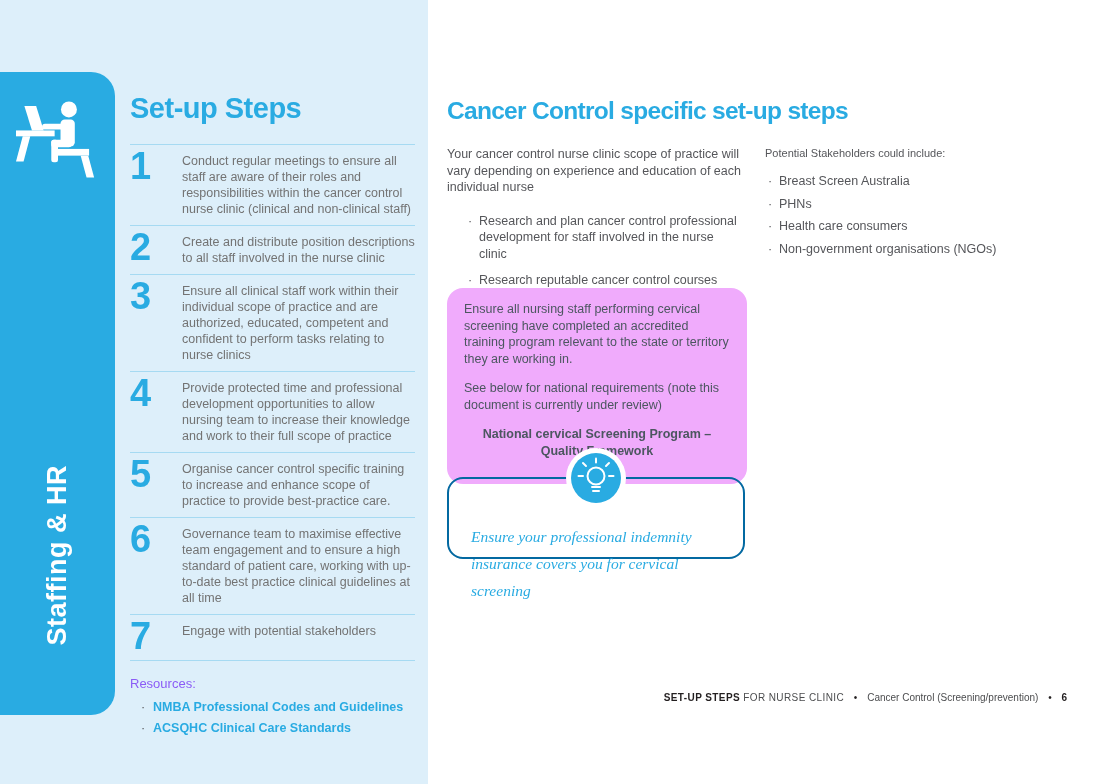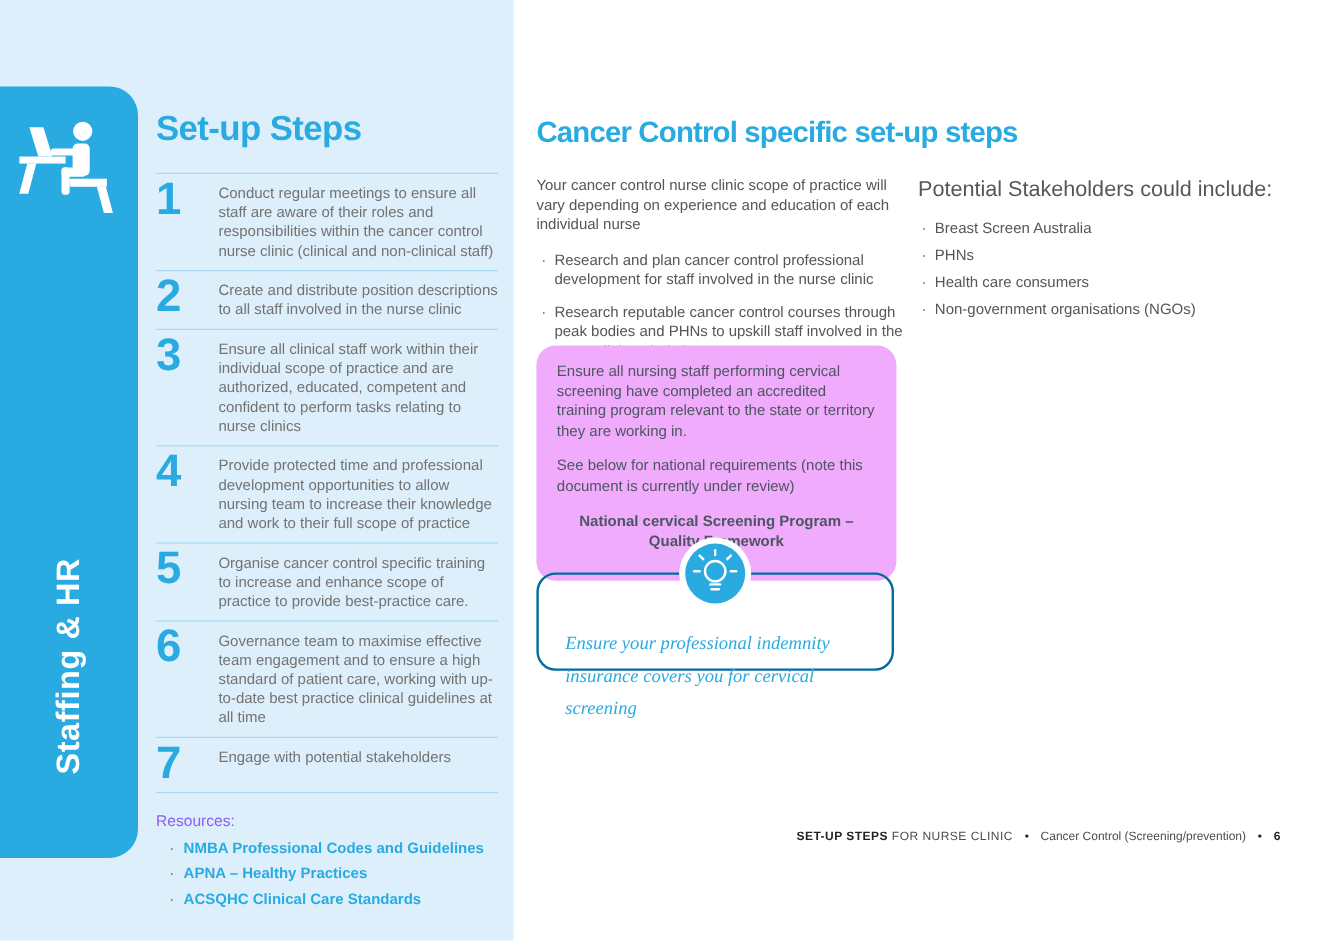--- a/index.html
+++ b/index.html
@@ -78,21 +78,21 @@
   }
 
   
   .main-title {
     position:absolute; left:447px; top:97px; margin:0;
     font-size:24.5px; font-weight:bold; letter-spacing:-0.7px;
     color:#29abe2; white-space:nowrap;
   }
   .intro-col { position:absolute; left:447px; top:146px; width:307px; }
   .intro { margin:0 0 13px 0; font-size:12.5px; line-height:1.32; color:#55565a; }
-  .bullets { list-style:none; margin:0; padding:0 0 0 15px; }
+  .bullets { list-style:none; margin:17px; padding:0 0 0 15px; }
   .bullets li {
     position:relative; font-size:12.5px; line-height:1.32;
     color:#55565a; margin-bottom:10px;
   }
   .bullets li::before { content:"·"; position:absolute; left:-11px; color:#55565a; }
 
   .callout {
     position:absolute; left:447px; top:288px; width:300px;
     background:#f0abfc; border-radius:16px;
     padding:13px 17px 12px 17px;
@@ -116,21 +116,21 @@
     box-shadow:0 0 0 5px #ffffff;
     display:flex; align-items:center; justify-content:center;
   }
   .tip-text {
     position:absolute; left:22px; top:28px; width:262px;
     font-family:"Liberation Serif", serif; font-style:italic;
     font-size:15.5px; line-height:1.75; color:#29abe2;
   }
 
   .stakeholders { position:absolute; left:765px; top:147px; width:330px; }
-  .stake-title { margin:0 0 15px 0; font-size:18px; color:#55565a; }
+  .stake-title { margin:0 0 15px 0; font-size:11px; color:#55565a; }
   .stake-list { list-style:none; margin:0; padding:0 0 0 14px; }
   .stake-list li {
     position:relative; font-size:12.5px; color:#55565a;
     margin-bottom:8.5px;
   }
   .stake-list li::before { content:"·"; position:absolute; left:-11px; color:#55565a; }
 
   .footer {
     position:absolute; right:43px; top:692px;
     font-size:10px; color:#4c4d4f; white-space:nowrap;
@@ -195,21 +195,20 @@
       </li>
       <li>
         <span class="step-num">7</span>
         <span class="step-text">Engage with potential stakeholders</span>
       </li>
     </ol>
     <div class="resources">
       <p class="res-label">Resources:</p>
       <ul class="res-list">
         <li>NMBA Professional Codes and Guidelines</li>
-        <li>APNA – Healthy Practices</li>
         <li>ACSQHC Clinical Care Standards</li>
       </ul>
     </div>
   </div>
 
   <h2 class="main-title">Cancer Control specific set-up steps</h2>
 
   <div class="intro-col">
     <p class="intro">Your cancer control nurse clinic scope of practice will vary depending on experience and education of each individual nurse</p>
     <ul class="bullets">

